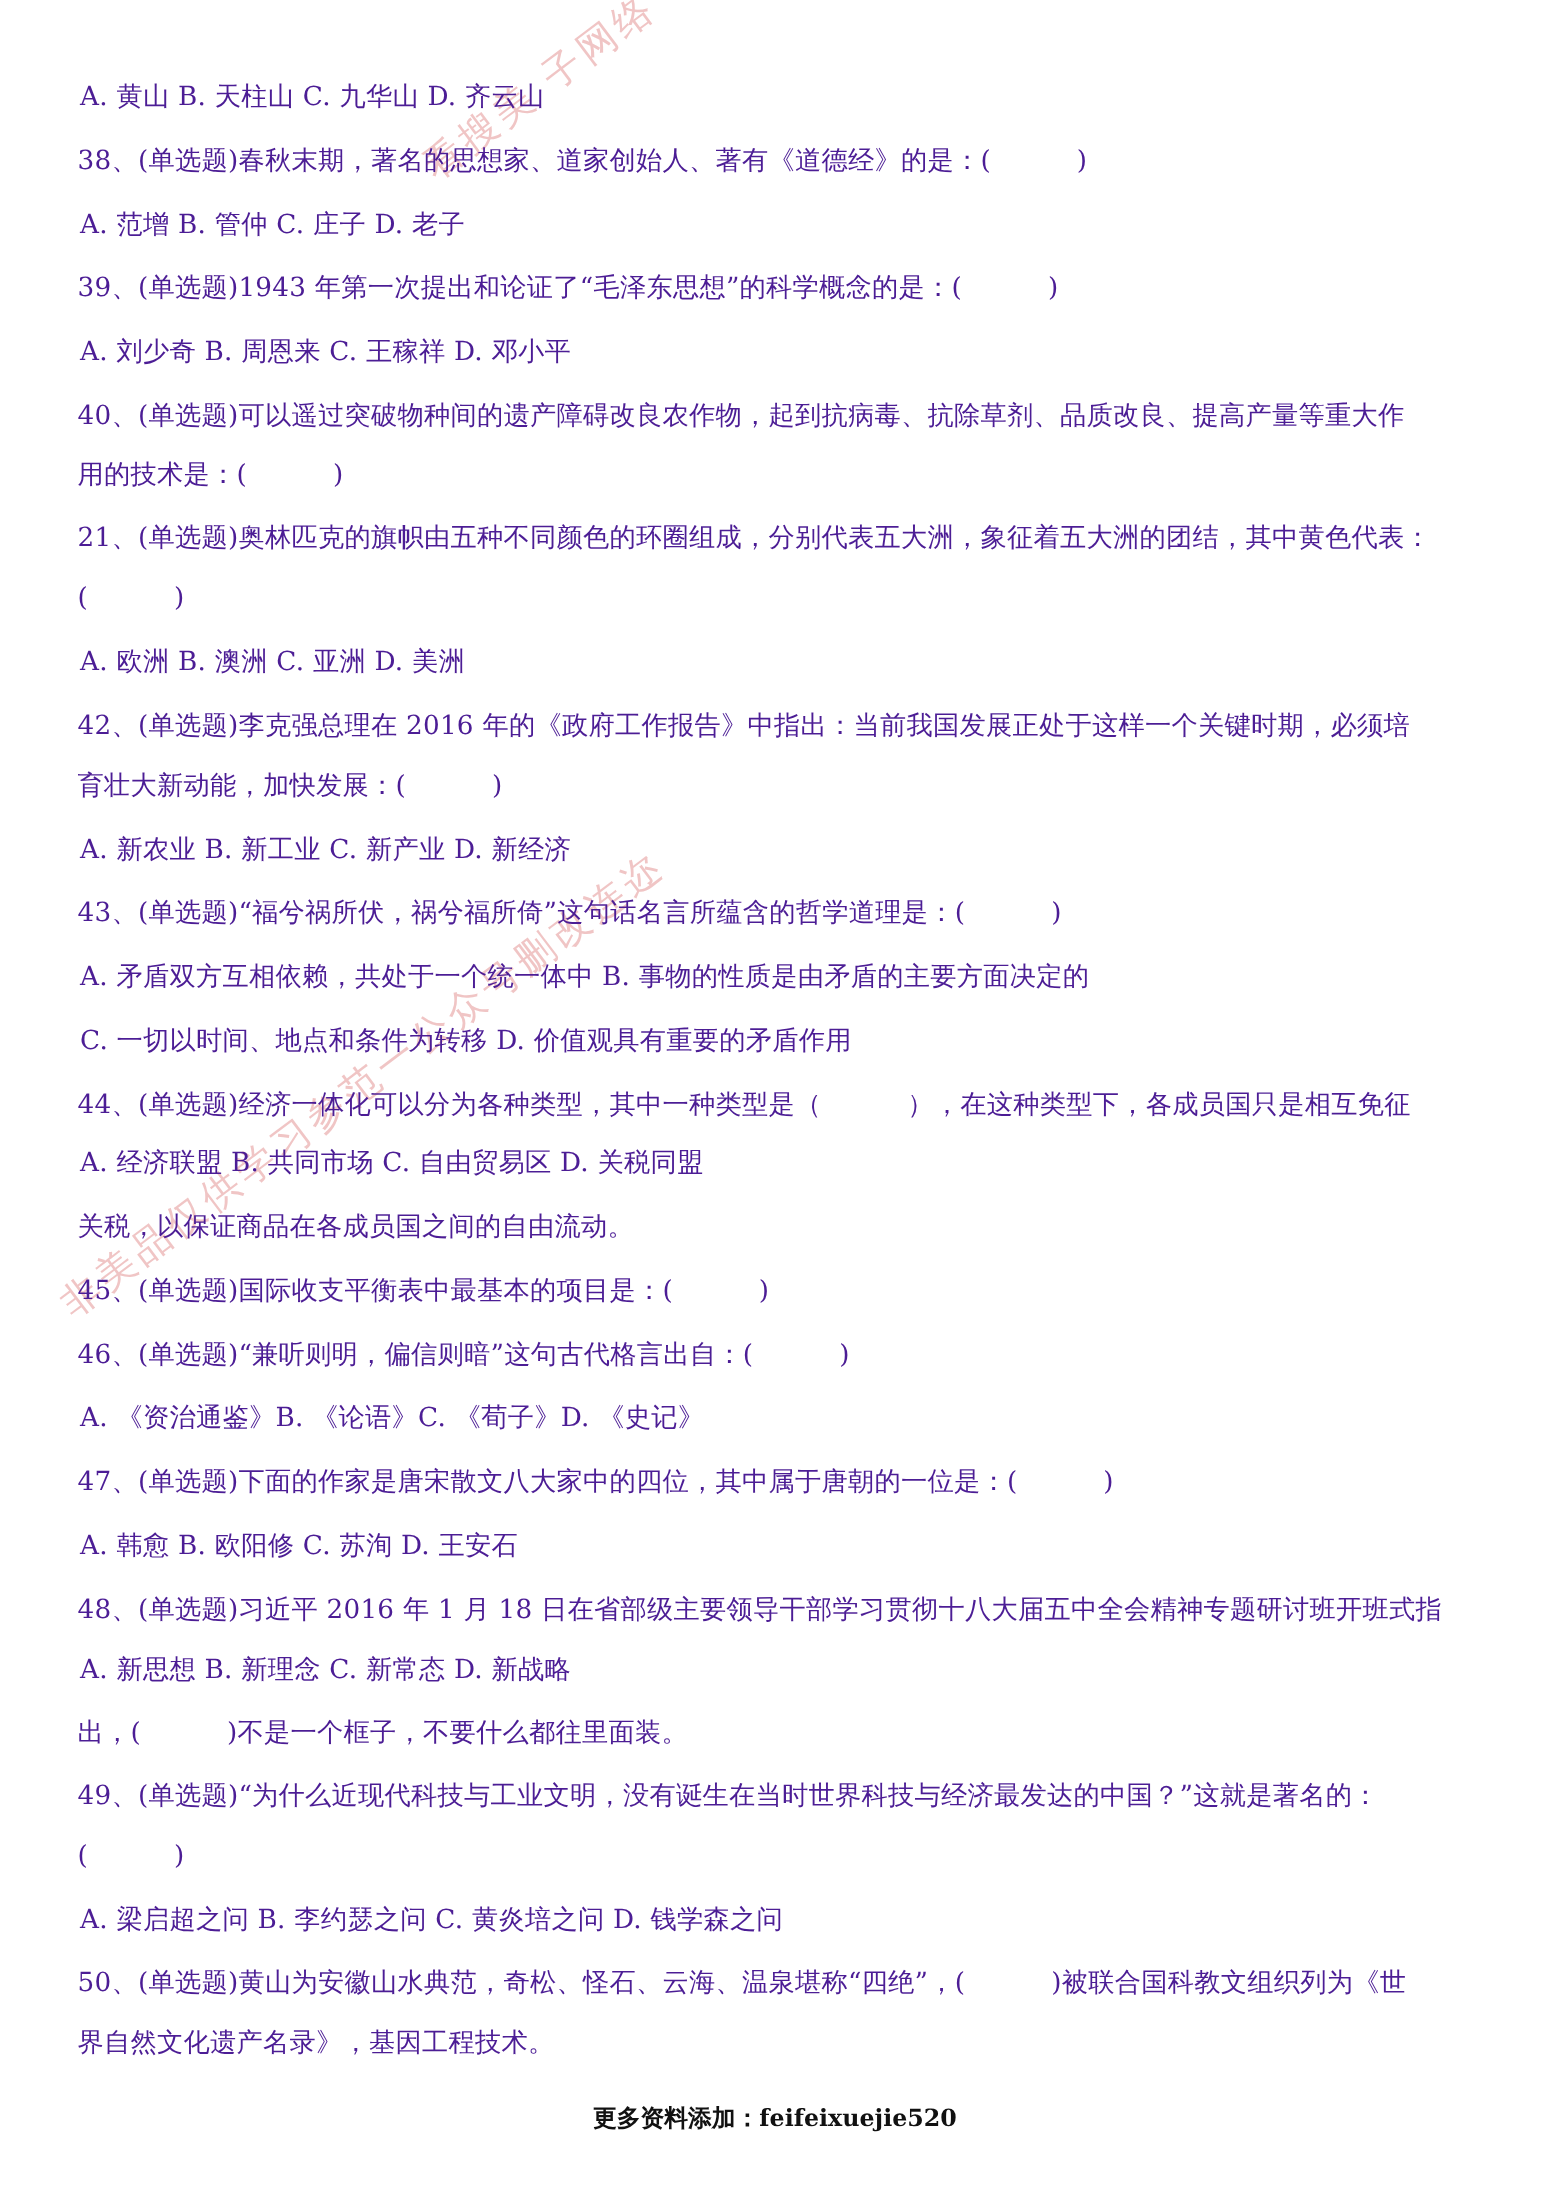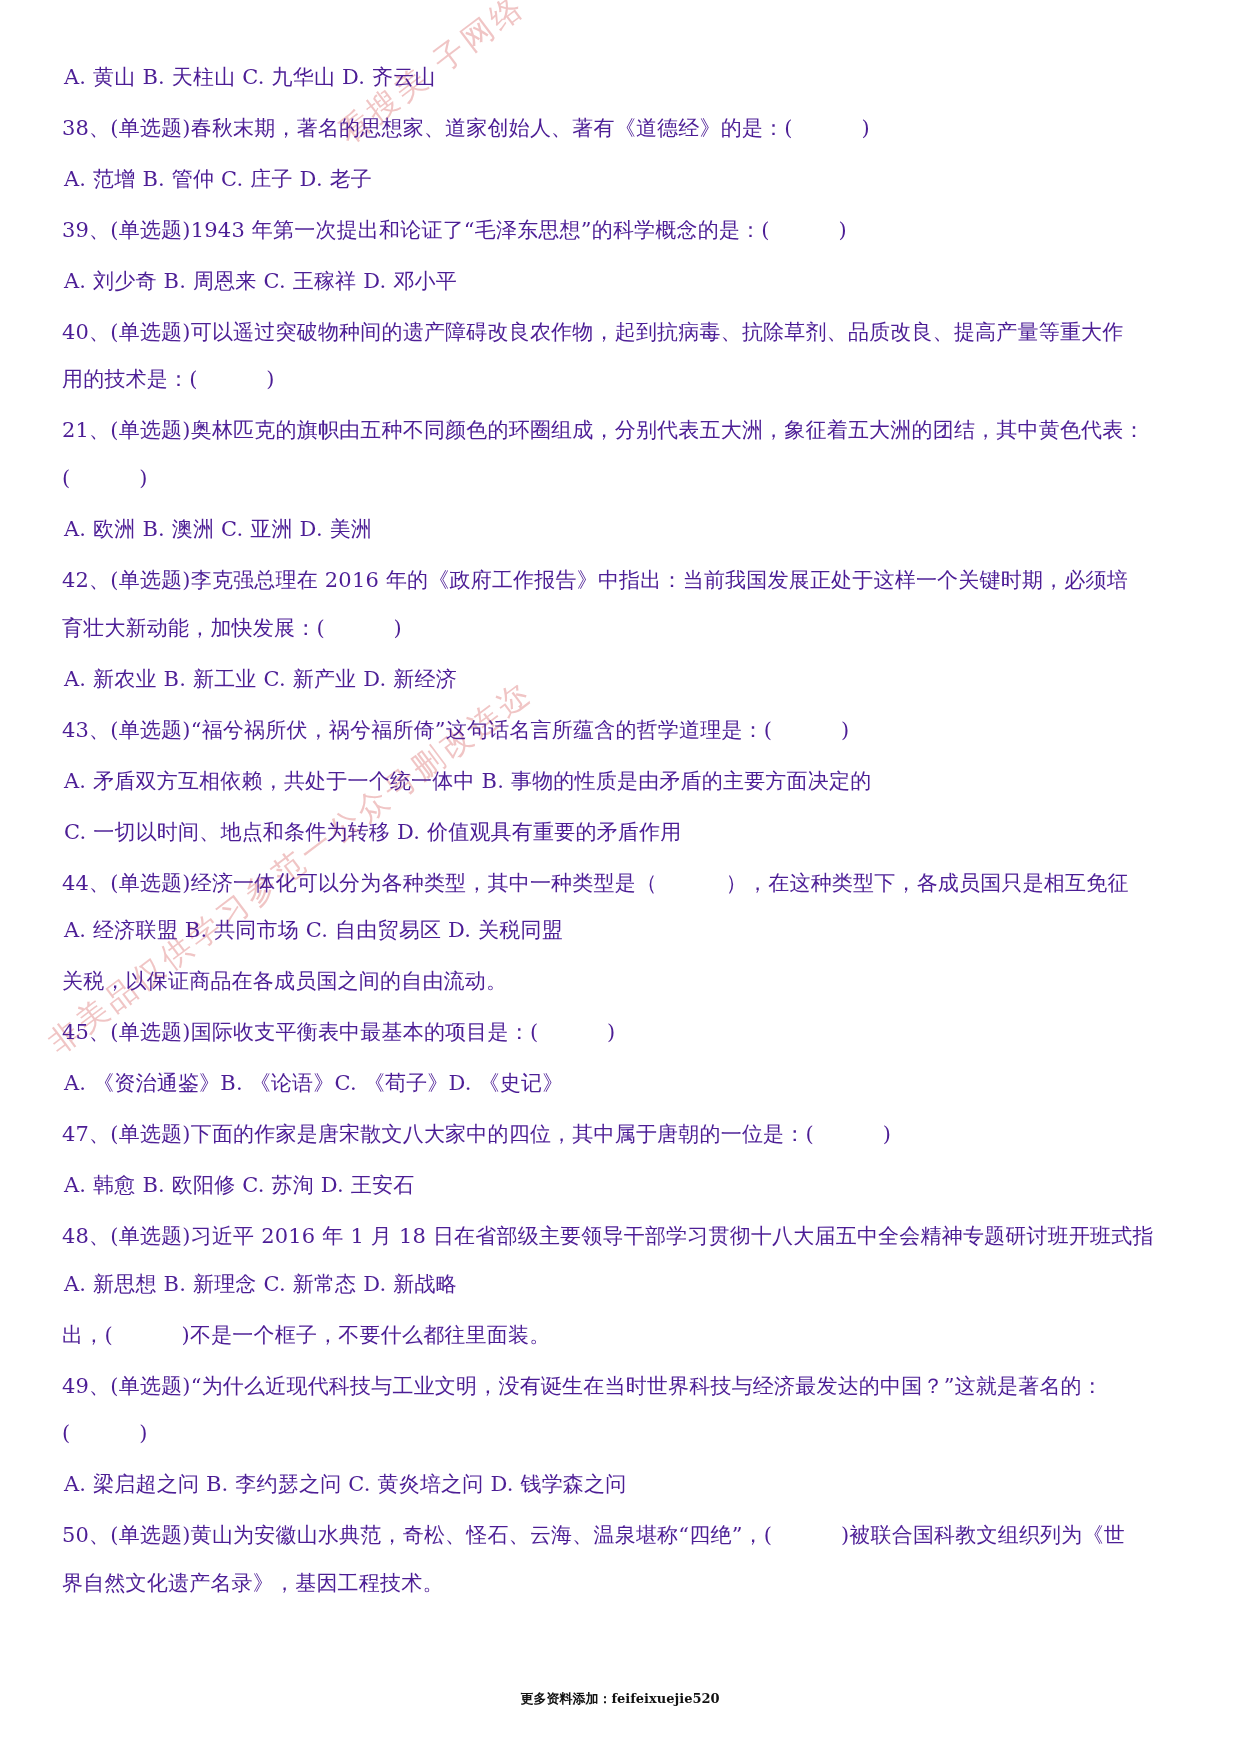--- a/index.html
+++ b/index.html
@@ -39,21 +39,21 @@
   }
   .line.hang {
     margin-bottom: 16px;
   }
   .footer {
     position: absolute;
     left: 0;
     right: 0;
     bottom: 46px;
     text-align: center;
-    font-size: 13px;
+    font-size: 19px;
     font-weight: bold;
     color: #111;
     z-index: 3;
   }
   .footer .mono {
     font-family: "DejaVu Serif", "Liberation Serif", serif;
   }
   
   .wm {
     position: absolute;
@@ -102,20 +102,21 @@
     <p class="line hang">42、(单选题)李克强总理在 2016 年的《政府工作报告》中指出：当前我国发展正处于这样一个关键时期，必须培</p>
     <p class="line">育壮大新动能，加快发展：(          )</p>
     <p class="line opt">A. 新农业 B. 新工业 C. 新产业 D. 新经济</p>
     <p class="line">43、(单选题)“福兮祸所伏，祸兮福所倚”这句话名言所蕴含的哲学道理是：(          )</p>
     <p class="line opt">A. 矛盾双方互相依赖，共处于一个统一体中 B. 事物的性质是由矛盾的主要方面决定的</p>
     <p class="line opt">C. 一切以时间、地点和条件为转移 D. 价值观具有重要的矛盾作用</p>
     <p class="line hang">44、(单选题)经济一体化可以分为各种类型，其中一种类型是（          ），在这种类型下，各成员国只是相互免征</p>
     <p class="line opt">A. 经济联盟 B. 共同市场 C. 自由贸易区 D. 关税同盟</p>
     <p class="line">关税，以保证商品在各成员国之间的自由流动。</p>
     <p class="line">45、(单选题)国际收支平衡表中最基本的项目是：(          )</p>
+    <p class="line">46、(单选题)“兼听则明，偏信则暗”这句古代格言出自：(          )</p>
     <p class="line opt">A. 《资治通鉴》B. 《论语》C. 《荀子》D. 《史记》</p>
     <p class="line">47、(单选题)下面的作家是唐宋散文八大家中的四位，其中属于唐朝的一位是：(          )</p>
     <p class="line opt">A. 韩愈 B. 欧阳修 C. 苏洵 D. 王安石</p>
     <p class="line hang">48、(单选题)习近平 2016 年 1 月 18 日在省部级主要领导干部学习贯彻十八大届五中全会精神专题研讨班开班式指</p>
     <p class="line opt">A. 新思想 B. 新理念 C. 新常态 D. 新战略</p>
     <p class="line">出，(          )不是一个框子，不要什么都往里面装。</p>
     <p class="line hang">49、(单选题)“为什么近现代科技与工业文明，没有诞生在当时世界科技与经济最发达的中国？”这就是著名的：</p>
     <p class="line">(          )</p>
     <p class="line opt">A. 梁启超之问 B. 李约瑟之问 C. 黄炎培之问 D. 钱学森之问</p>
     <p class="line hang">50、(单选题)黄山为安徽山水典范，奇松、怪石、云海、温泉堪称“四绝”，(          )被联合国科教文组织列为《世</p>

